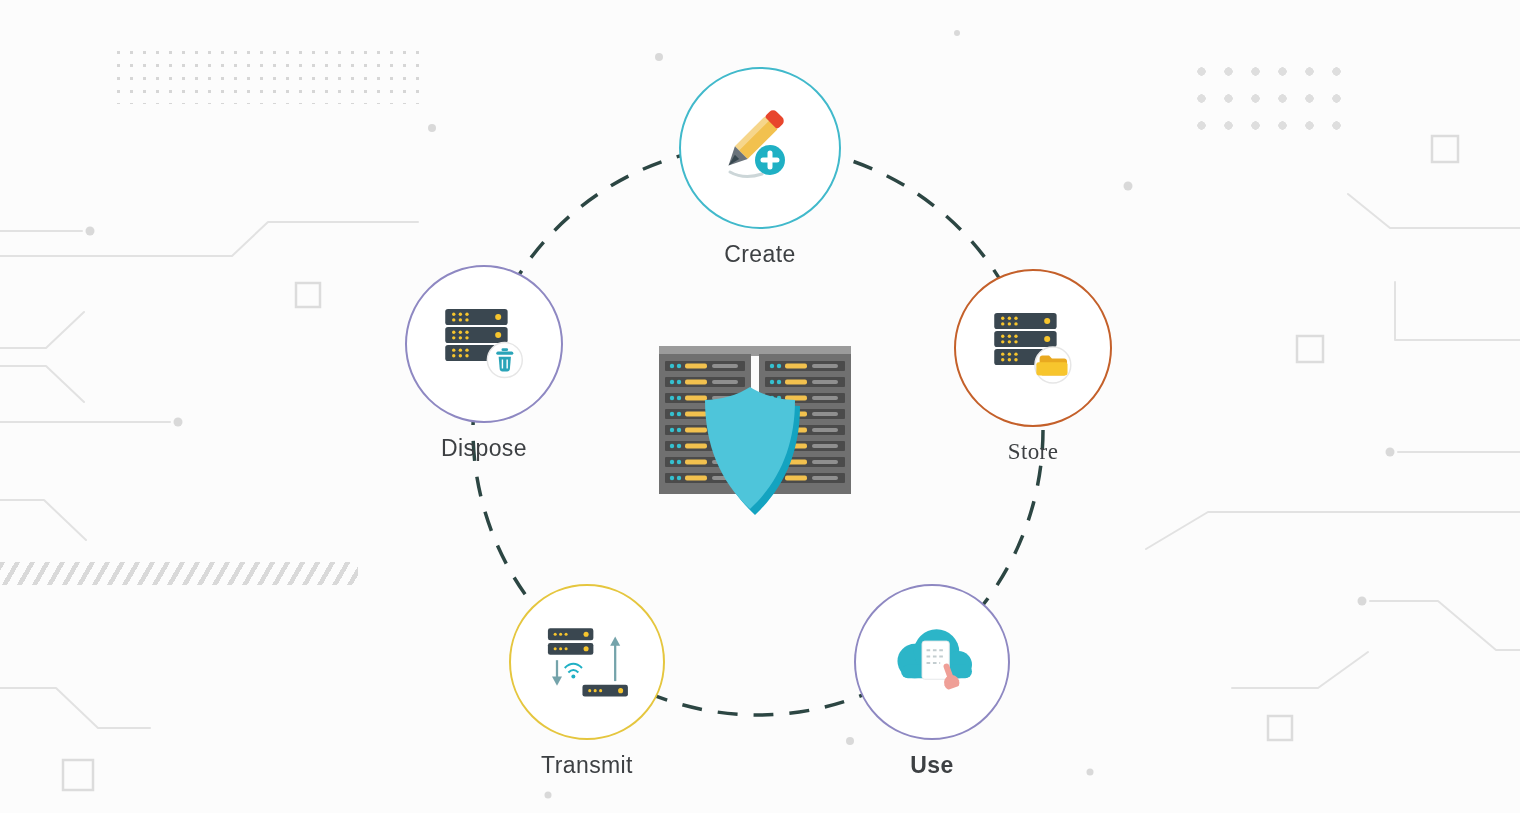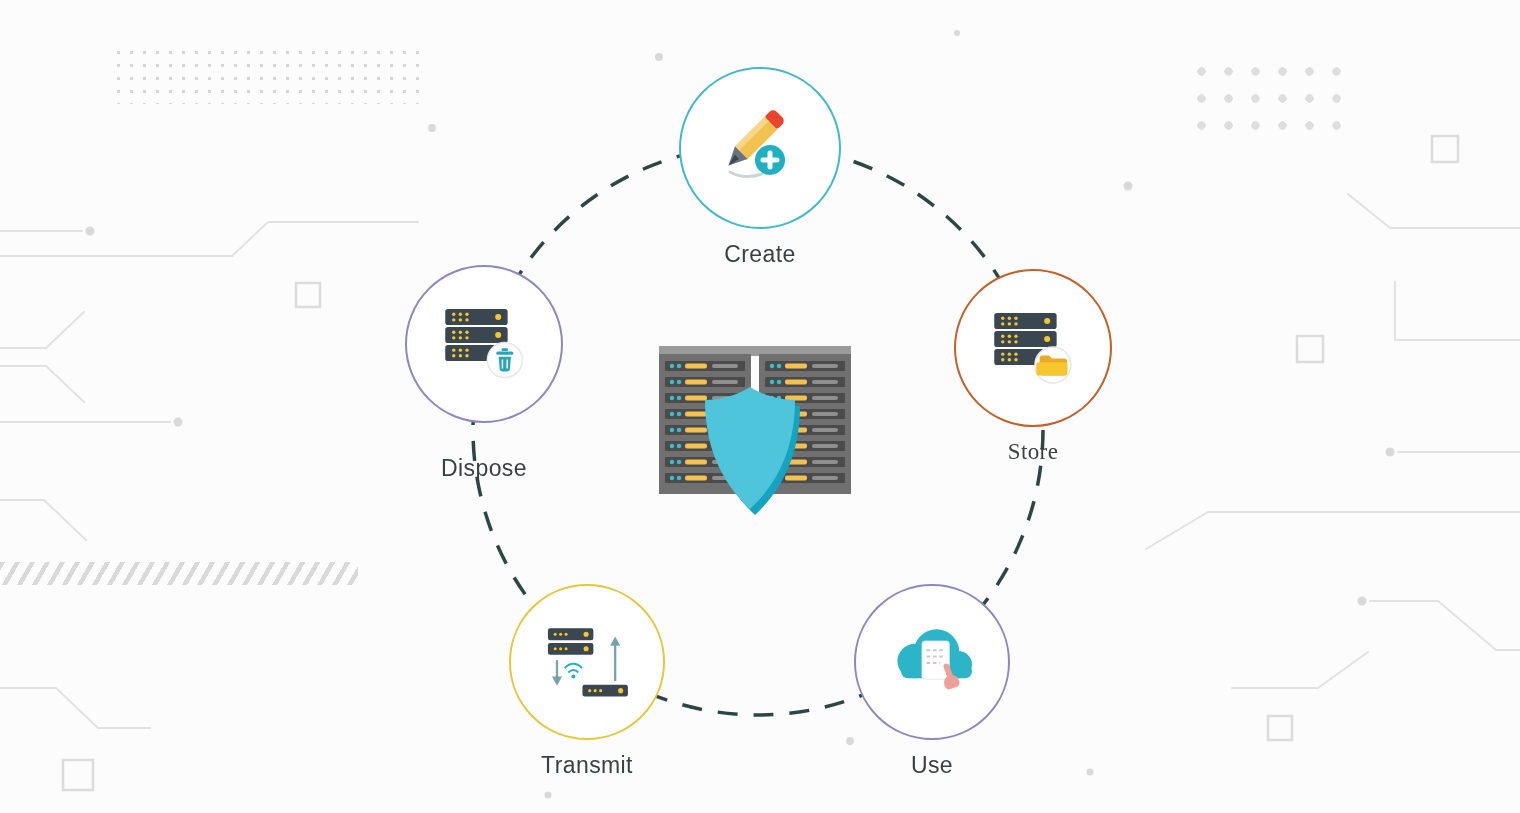--- a/index.html
+++ b/index.html
@@ -33,21 +33,21 @@
   .node-circle {
     background:#ffffff; border:2.5px solid #999; border-radius:50%;
     display:flex; align-items:center; justify-content:center;
   }
   .node-label { margin-top:12px; font-size:23px; letter-spacing:.4px; color:#3d4043; }
 
   .node-create   { left:650px; top:67px;  }
   .node-create   .node-circle { width:162px; height:162px; }
   .node-store    { left:923px; top:269px; }
   .node-store    .node-circle { width:158px; height:158px; }
-  .node-dispose  { left:374px; top:265px;gap:20px; }
+  .node-dispose  { left:374px; top:265px; }
   .node-dispose  .node-circle { width:158px; height:158px; }
   .node-use      { left:822px; top:584px; }
   .node-use      .node-circle { width:156px; height:156px; }
   .node-transmit { left:477px; top:584px;text-align:right; }
   .node-transmit .node-circle { width:156px; height:156px; }
 
   .center-icon { position:absolute; left:653px; top:342px; width:210px; height:180px; }
 </style>
 </head>
 <body>
@@ -214,21 +214,21 @@
             <path d="M49 56 H64"></path>
         </g>
       </g>
       <g transform="translate(76,76) rotate(-20)">
         <rect x="-2.5" y="-20" width="6.5" height="20" rx="3.2" fill="#ef9f97"></rect>
         <circle cx="0" cy="2" r="8.5" fill="#ef9f97"></circle>
         <rect x="-9" y="8" width="18" height="8" rx="2" fill="#ffffff"></rect>
       </g>
     </svg>
   </div>
-  <div class="node-label" style="color: rgb(61, 64, 67);">Use</div>
+  <div class="node-label" style="color: rgb(61, 64, 67); font-weight: bold;">Use</div>
 </div>
 
 <div class="node node-transmit">
   <div class="node-circle" style="border-color: rgb(229, 198, 62);">
     <svg width="100" height="100" viewBox="0 0 110 110">
       <g fill="#3a4750">
         <rect x="12" y="18" width="50" height="13" rx="2.5"></rect>
         <rect x="12" y="34" width="50" height="13" rx="2.5"></rect>
         <rect x="50" y="80" width="50" height="13" rx="2.5"></rect>
       </g>

